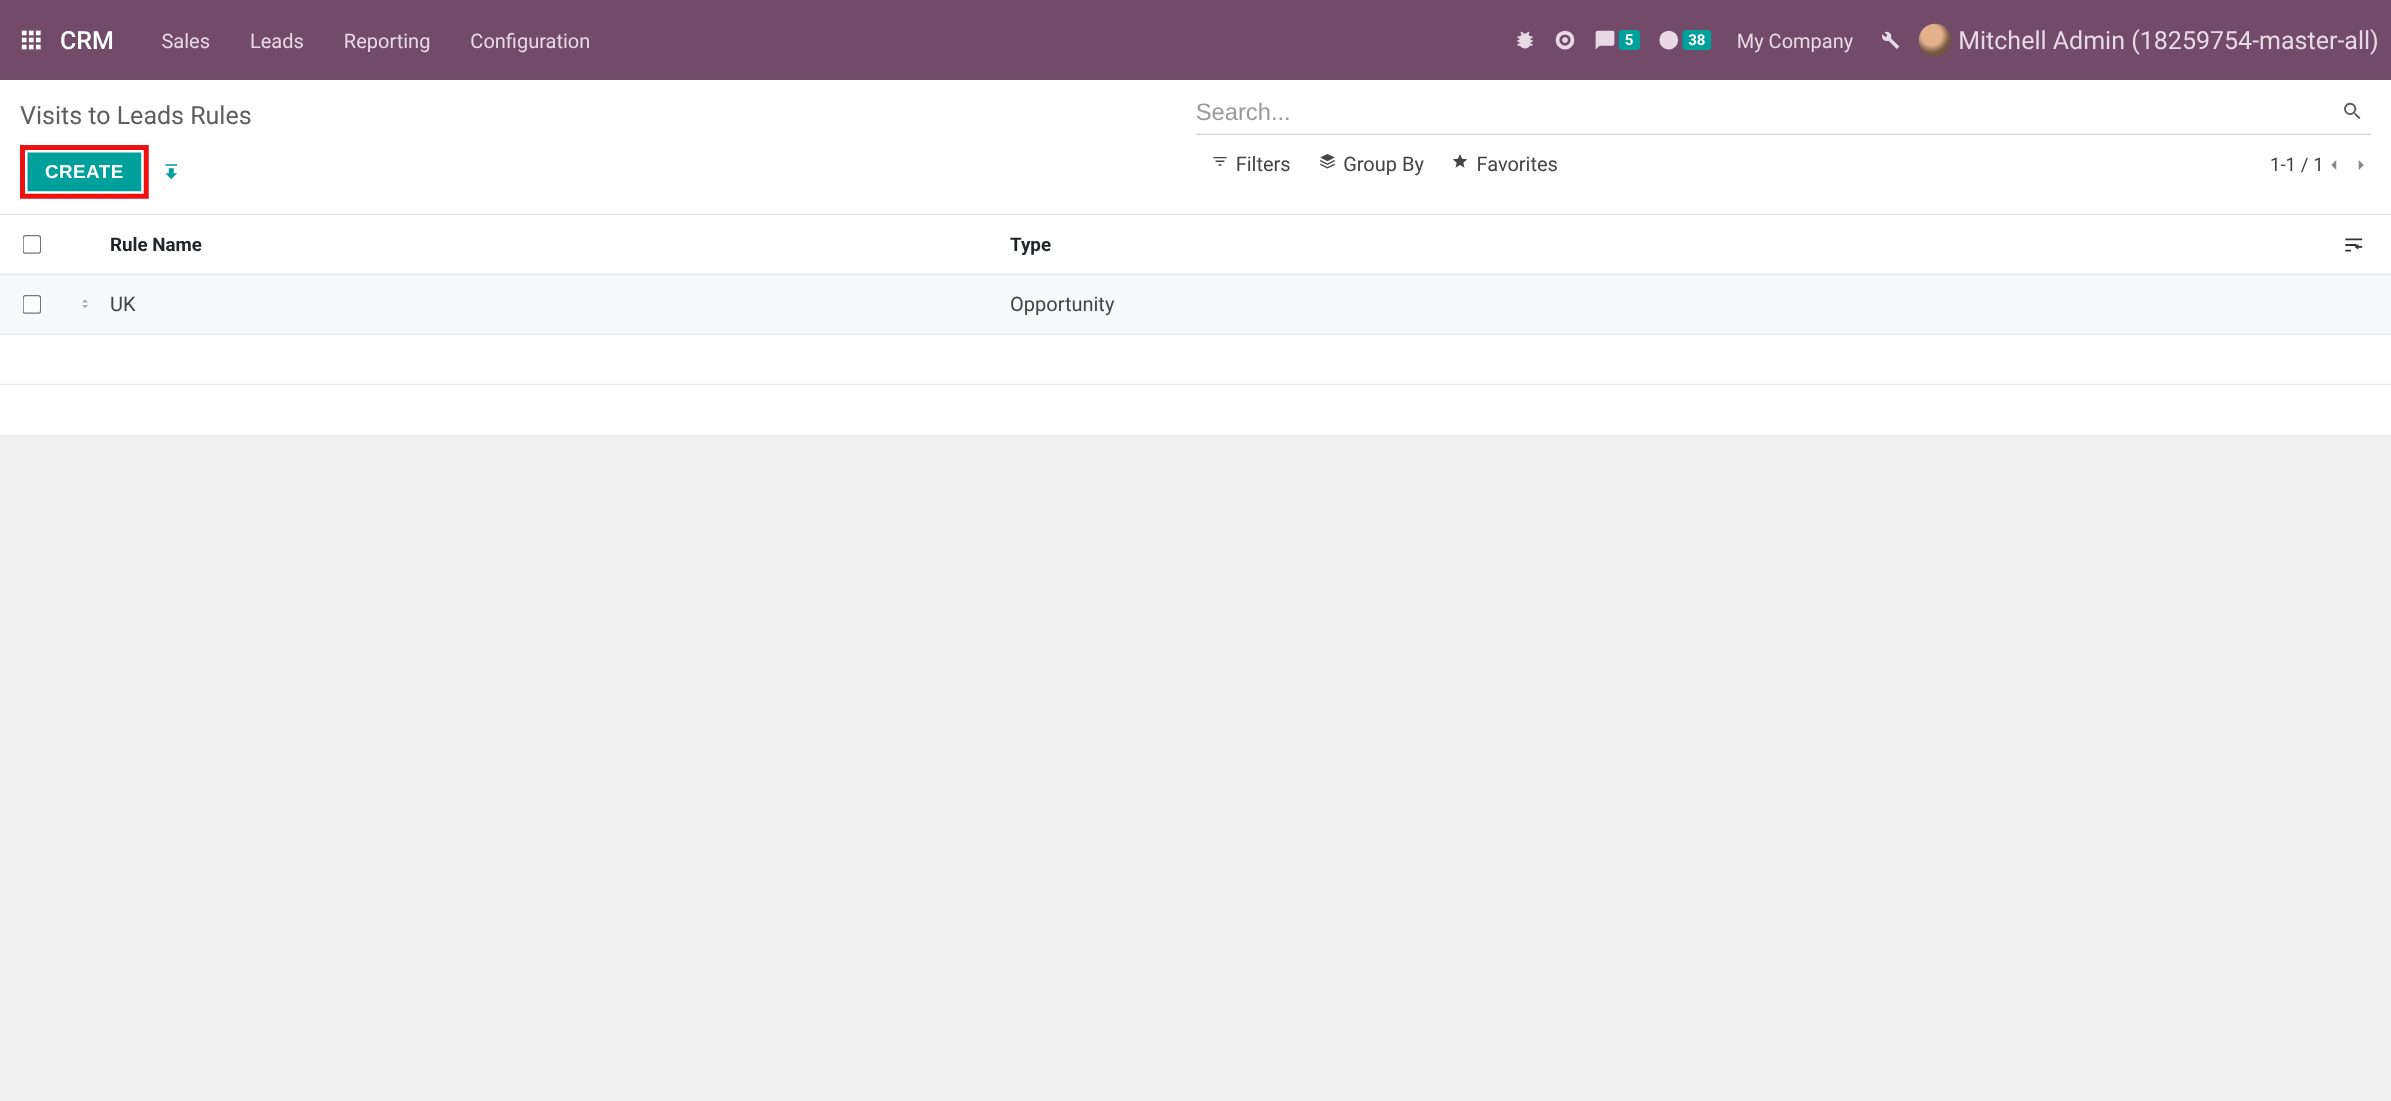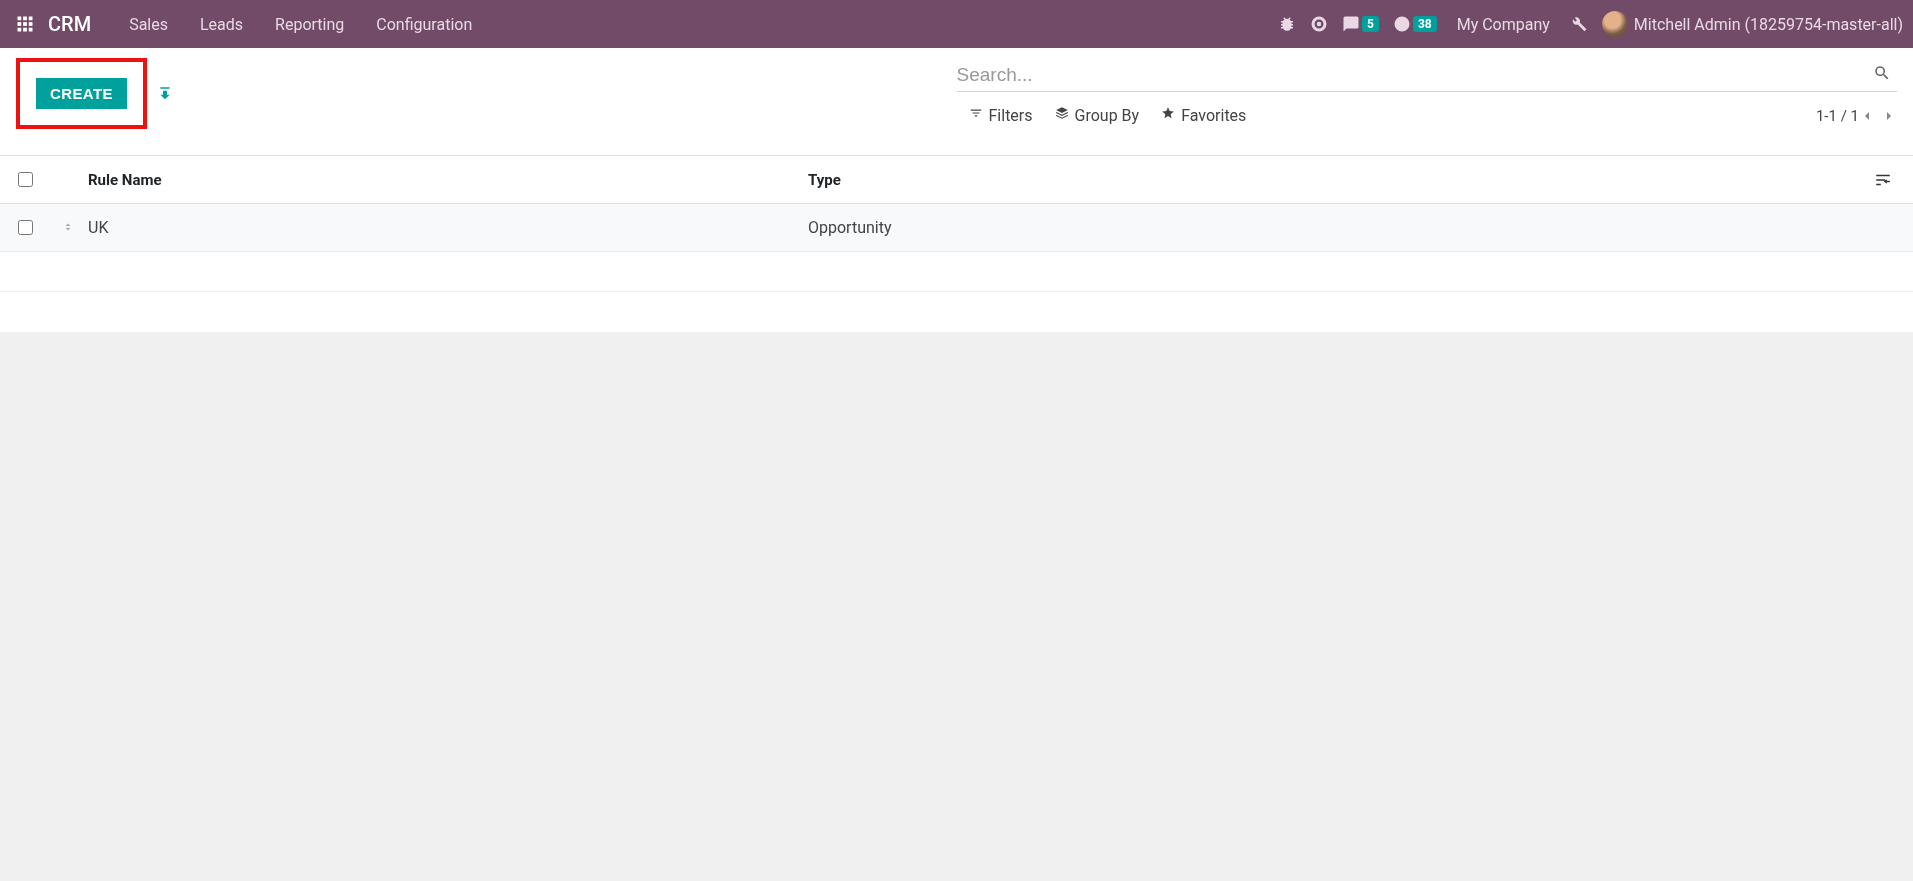--- a/index.html
+++ b/index.html
@@ -10,21 +10,21 @@
     background: #f0f0f0;
     width: 1913px;
     height: 881px;
     overflow: hidden;
   }
 
   
   .navbar {
     background: #714B67;
     color: #fff;
-    height: 48px;
+    height: 64px;
     display: flex;
     align-items: center;
     padding: 0 10px 0 8px;
     gap: 20px;
   }
   .navbar-left { display: flex; align-items: center; gap: 0; }
   .app-icon {
     display: flex; align-items: center; justify-content: center;
     width: 34px; height: 34px; cursor: pointer; color: #fff;
   }
@@ -42,33 +42,33 @@
   .badge {
     background:#00A09D; color:#fff; font-size:12px; font-weight:700;
     border-radius:3px; padding:1px 5px; margin-left:2px; line-height:1.2;
   }
   .company-name { color:#e9d9e4; font-size:16px; padding:0 6px; }
   .avatar {
     width:26px; height:26px; border-radius:50%;
     background: radial-gradient(circle at 40% 35%, #e3b28b 0 35%, #7a5c45 60%, #5e4636 100%);
     display:inline-block; margin-right:6px;
   }
-  .user-chunk { display:flex; align-items:center; color:#e9d9e4; font-size:16px; cursor:pointer; }
+  .user-chunk { display:flex; align-items:center; color:#e9d9e4; font-size:20px; cursor:pointer; }
 
   
   .control-panel {
     background:#fff; border-bottom:1px solid #dee2e6;
     display:flex; padding:10px 16px 0 16px; height:108px;
   }
   .cp-left { flex:0 0 50%; display:flex; flex-direction:column; }
   .page-title {
     font-size:20px; color:#5f5e5e; font-weight:400; margin:6px 0 12px 0;
   }
   .cp-left-buttons { display:flex; align-items:center; gap:10px; padding-bottom:12px; }
-  .highlight-box { border:4px solid #e11; padding:16px; display:inline-flex;justify-content:center; }
+  .highlight-box { border:4px solid #e11; padding:2px; display:inline-flex;justify-content:center; }
   .btn-create {
     background:#00A09D; color:#fff; border:none; font-weight:600;
     font-size:15px; letter-spacing:0.4px; padding:7px 14px; cursor:pointer;
   }
   .download-icon { color:#5f5e5e; cursor:pointer; display:flex; }
   .download-icon svg { width:16px; height:16px; fill:#00A09D; }
 
   .cp-right { flex:0 0 50%; display:flex; flex-direction:column; }
   .search-row { display:flex; align-items:center; border-bottom:1px solid #ced4da; height:34px; margin-bottom:14px; }
   .search-input {
@@ -172,20 +172,21 @@
     </span>
     <span class="user-chunk">
       <span class="avatar"></span>
       <span>Mitchell Admin (18259754-master-all)</span>
     </span>
   </div>
 </div>
 
 <div class="control-panel">
   <div class="cp-left">
+    <div class="page-title">Visits to Leads Rules</div>
     <div class="cp-left-buttons">
       <span class="highlight-box">
         <button class="btn-create">CREATE</button>
       </span>
       <span class="download-icon">
         <svg viewBox="0 0 24 24">
             <path d="M5 20h14v-2H5v2zm7-18L5 9h4v6h6V9h4l-7-7z" transform="rotate(180 12 11)"></path>
           </svg>
       </span>
     </div>

